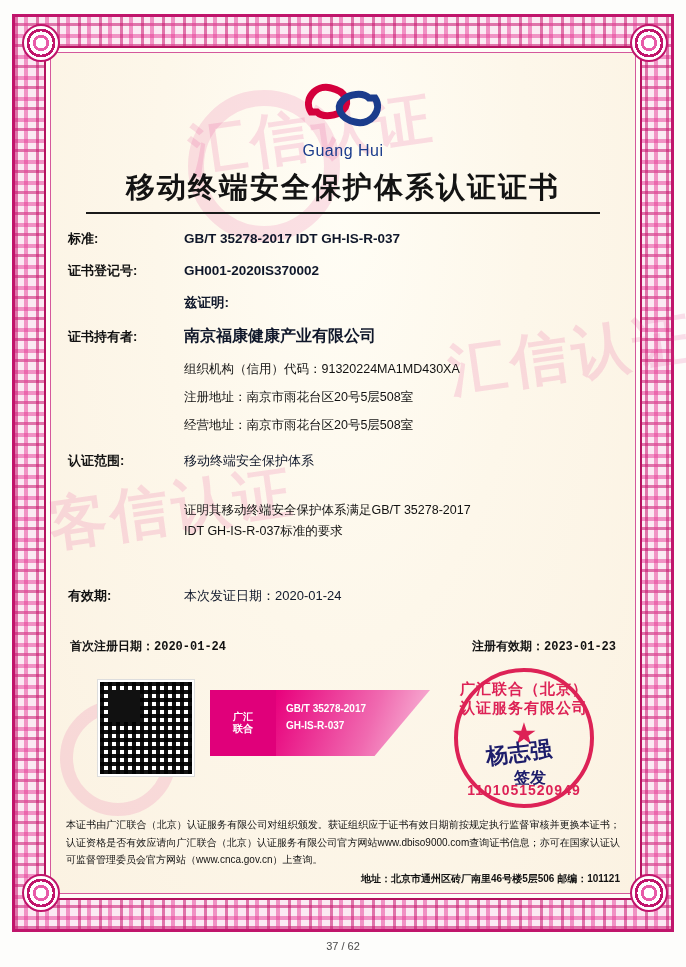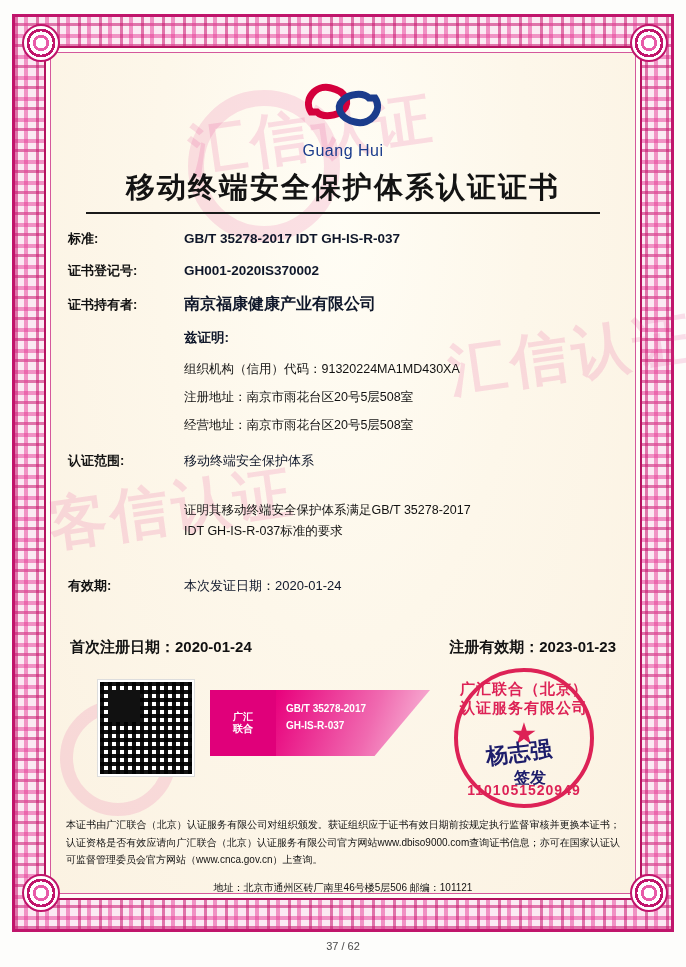--- a/index.html
+++ b/index.html
@@ -183,35 +183,36 @@
   .sub-row .text { font-size: 12.5px; color: #111; }
 
   .statement {
     margin: 30px 0 8px 0;
     display: flex;
   }
   .statement .spacer { width: 122px; flex: 0 0 122px; }
   .statement .body { font-size: 12.5px; color: #111; line-height: 1.65; }
 
   .validity {
-    margin-top: 36px;
+    margin-top: 46px;
   }
 
   
   .reg-line {
     position: absolute;
     left: 0; top: 574px;
     width: 562px;
     display: flex;
     justify-content: space-between;
-    font-size: 15px;
+    font-size: 12px;
     font-weight: 700;
     color: #111;
     padding: 0 8px;
     box-sizing: border-box;
+    font-family: Liberation Mono, monospace;
   }
 
   
   .bottom {
     position: absolute;
     left: 0; top: 612px;
     width: 562px;
     height: 128px;
   }
   .qr {
@@ -327,22 +328,23 @@
     left: 0; top: 752px;
     width: 562px;
     font-size: 10px;
     color: #111;
     line-height: 1.75;
     text-align: justify;
     padding: 0 4px;
     box-sizing: border-box;
   }
   .footnote .addr {
-    text-align: center;
-    margin-top: 10px;
+    text-align: right;
+    margin-top: 1px;
+    font-weight: bold;
   }
 
   
   .pagenum {
     position: absolute;
     left: 0; top: 940px;
     width: 686px;
     text-align: center;
     font-size: 11px;
     color: #4a4a4a;
@@ -389,27 +391,27 @@
         <div class="label">标准:</div>
         <div class="value bold">GB/T 35278-2017 IDT GH-IS-R-037</div>
       </div>
 
       <div class="row">
         <div class="label">证书登记号:</div>
         <div class="value bold">GH001-2020IS370002</div>
       </div>
 
       <div class="row">
+        <div class="label"></div>
+        <div class="value bold">兹证明:</div>
+      </div>
+
+      <div class="row">
         <div class="label">证书持有者:</div>
         <div class="value big">南京福康健康产业有限公司</div>
-      </div>
-
-      <div class="row">
-        <div class="label"></div>
-        <div class="value bold">兹证明:</div>
       </div>
 
       <div class="sub-row">
         <div class="spacer"></div>
         <div class="text">组织机构（信用）代码：91320224MA1MD430XA</div>
       </div>
       <div class="sub-row">
         <div class="spacer"></div>
         <div class="text">注册地址：南京市雨花台区20号5层508室</div>
       </div>

